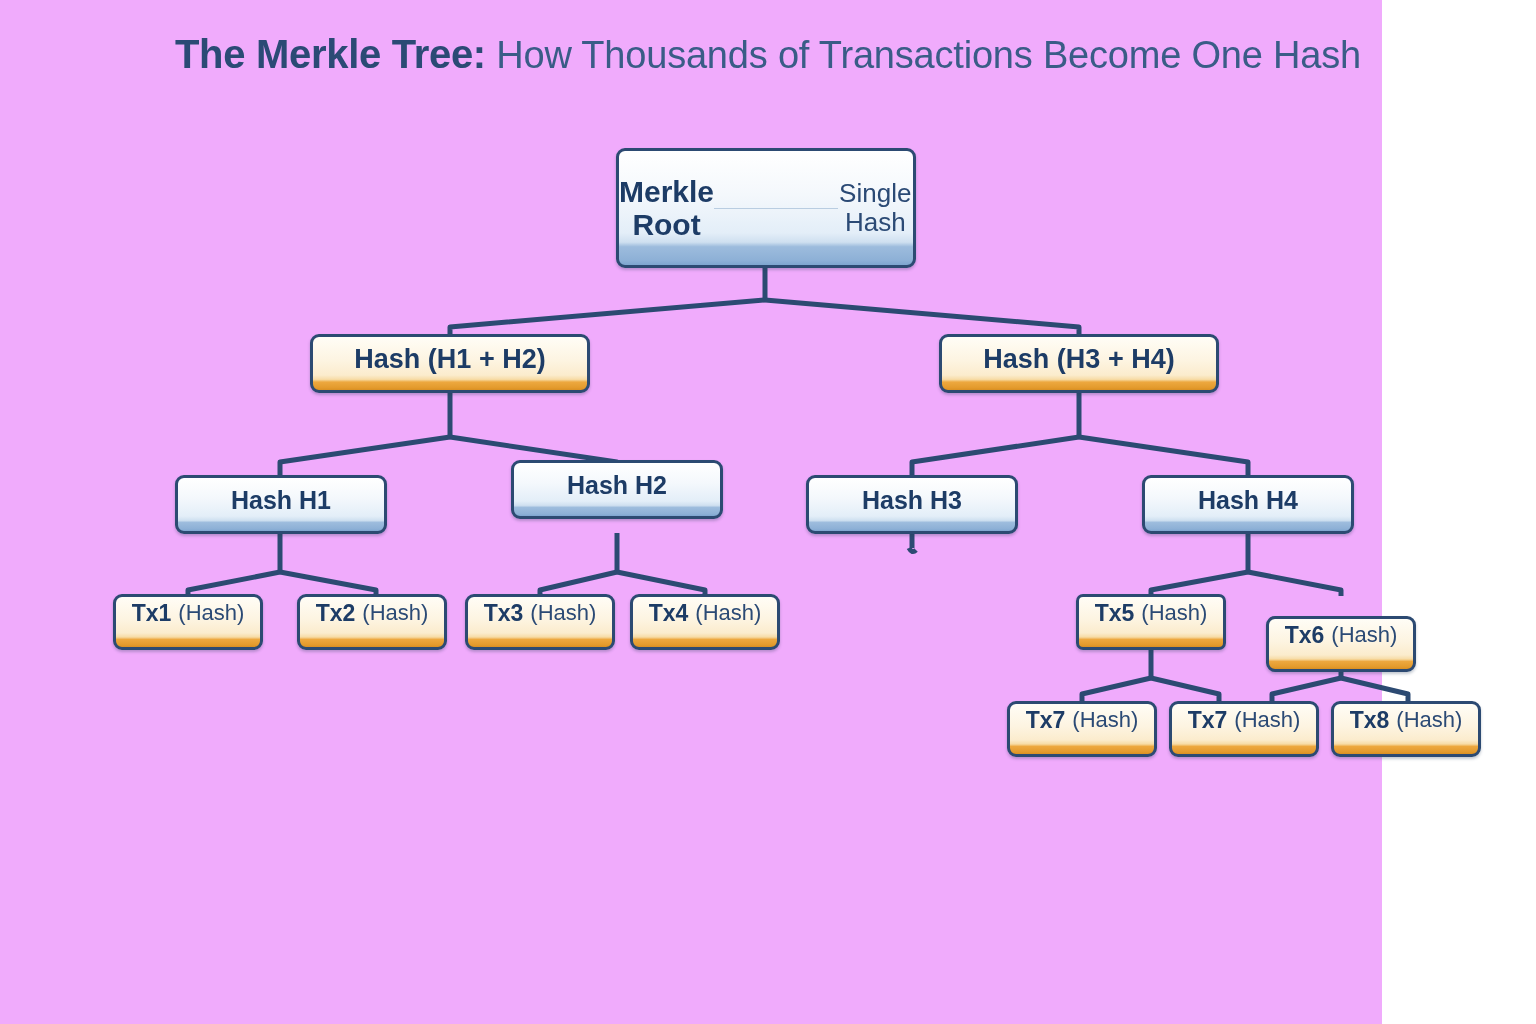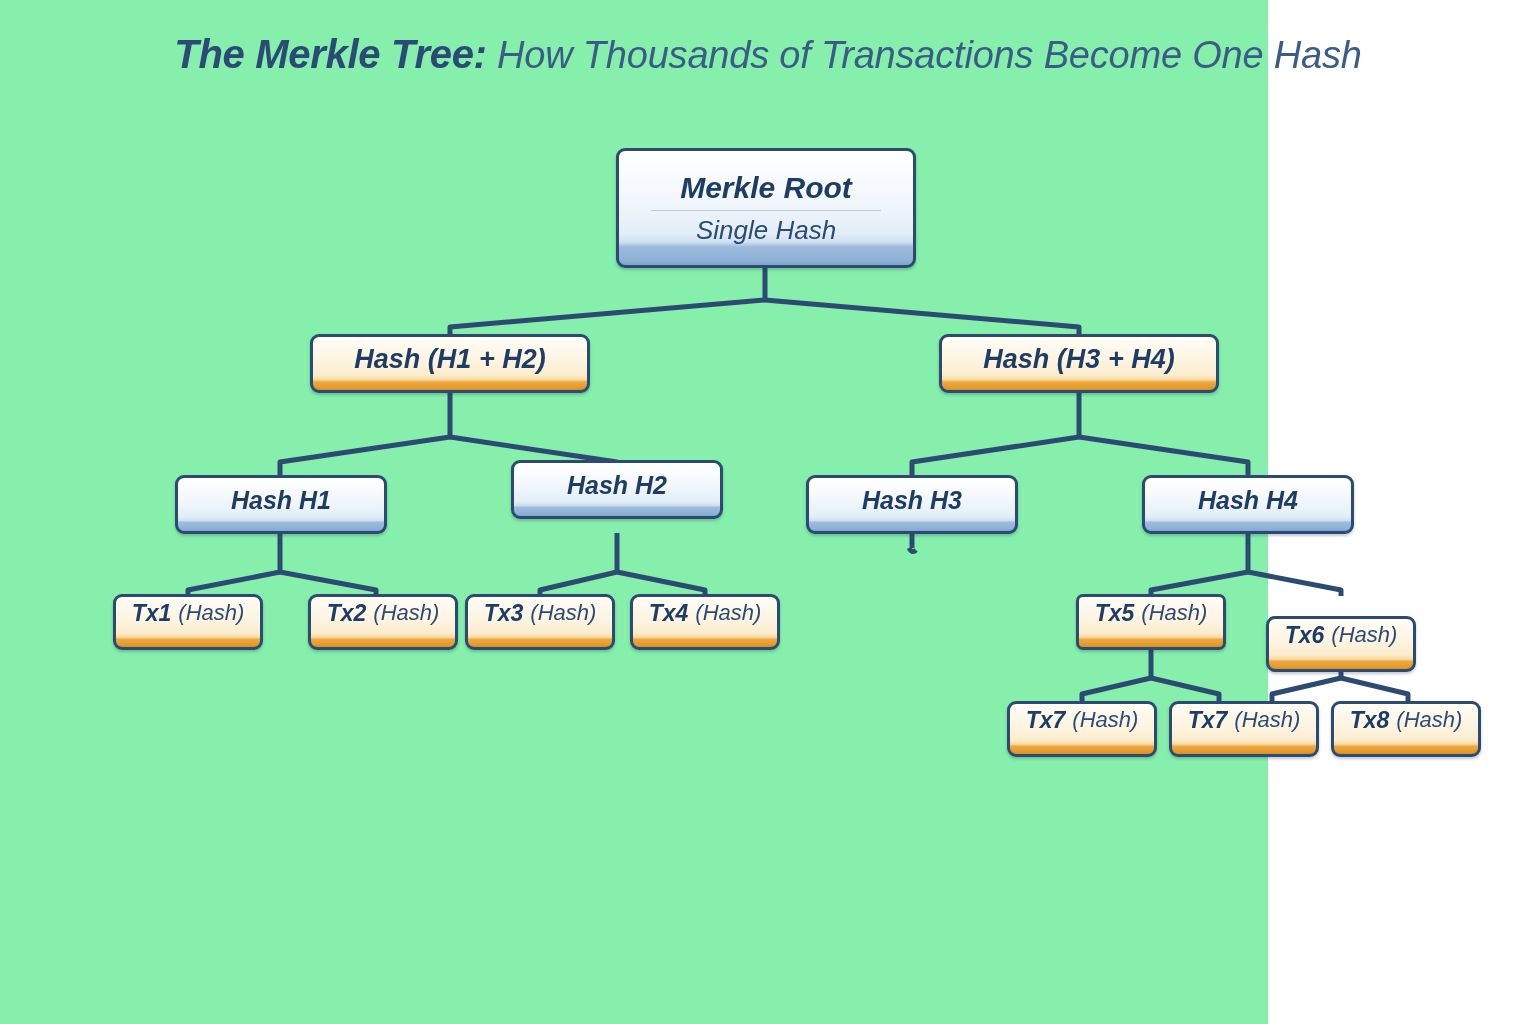--- a/index.html
+++ b/index.html
@@ -7,24 +7,23 @@
     background: #ffffff;
   }
   body {
     width: 1536px; height: 1024px;
     font-family: "Liberation Sans", sans-serif;
     overflow: hidden;
     position: relative;
   }
   #diagram-root {
     position: relative;
-    width: 1268px;
+    width: 1382px;
     height: 1024px;
-    background: #86efac;
-    font-style: italic;
+    background: #f0abfc;
   }
 
   
   .title-wrap {
     position: absolute;
     left: 0; top: 32px;
     width: 1536px;
     text-align: center;
     white-space: nowrap;
   }
@@ -58,21 +57,21 @@
     stroke-linejoin: round;
   }
 
   
   .node {
     position: absolute;
     box-sizing: border-box;
     border: 3px solid #2c4a72;
     border-radius: 9px;
     display: flex;
-    flex-direction: column;
+    flex-direction: row;
     align-items: center;
     justify-content: center;
     text-align: center;
     overflow: hidden;
     box-shadow: 0 2px 3px rgba(40,60,90,0.28);
   }
 
   
   .node.blue {
     background:
@@ -215,21 +214,21 @@
     <div class="node-title">Hash H3</div>
   </div>
   <div class="node blue hash" style="left:1142px; top:475px; width:212px; height:59px;">
     <div class="node-title">Hash H4</div>
   </div>
 
   <div class="node orange tx" style="left:113px; top:594px; width:150px; height:56px;">
     <span class="tx-id">Tx1</span>
     <span class="tx-hash">(Hash)</span>
   </div>
-  <div class="node orange tx" style="left:308px; top:594px; width:150px; height:56px;align-items:center;">
+  <div class="node orange tx" style="left:297px; top:594px; width:150px; height:56px;align-items:center;">
     <span class="tx-id">Tx2</span>
     <span class="tx-hash">(Hash)</span>
   </div>
   <div class="node orange tx" style="left:465px; top:594px; width:150px; height:56px;">
     <span class="tx-id">Tx3</span>
     <span class="tx-hash">(Hash)</span>
   </div>
   <div class="node orange tx" style="left:630px; top:594px; width:150px; height:56px;justify-content:center;">
     <span class="tx-id">Tx4</span>
     <span class="tx-hash">(Hash)</span>

